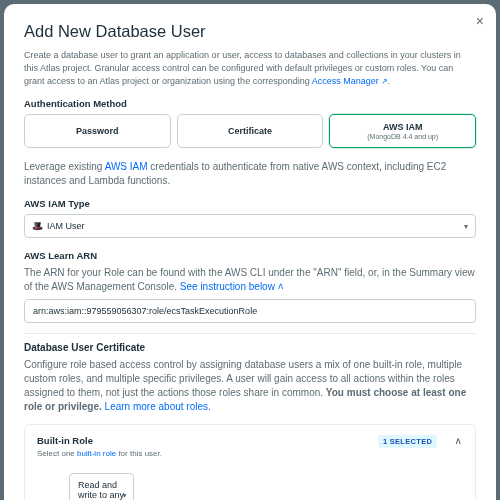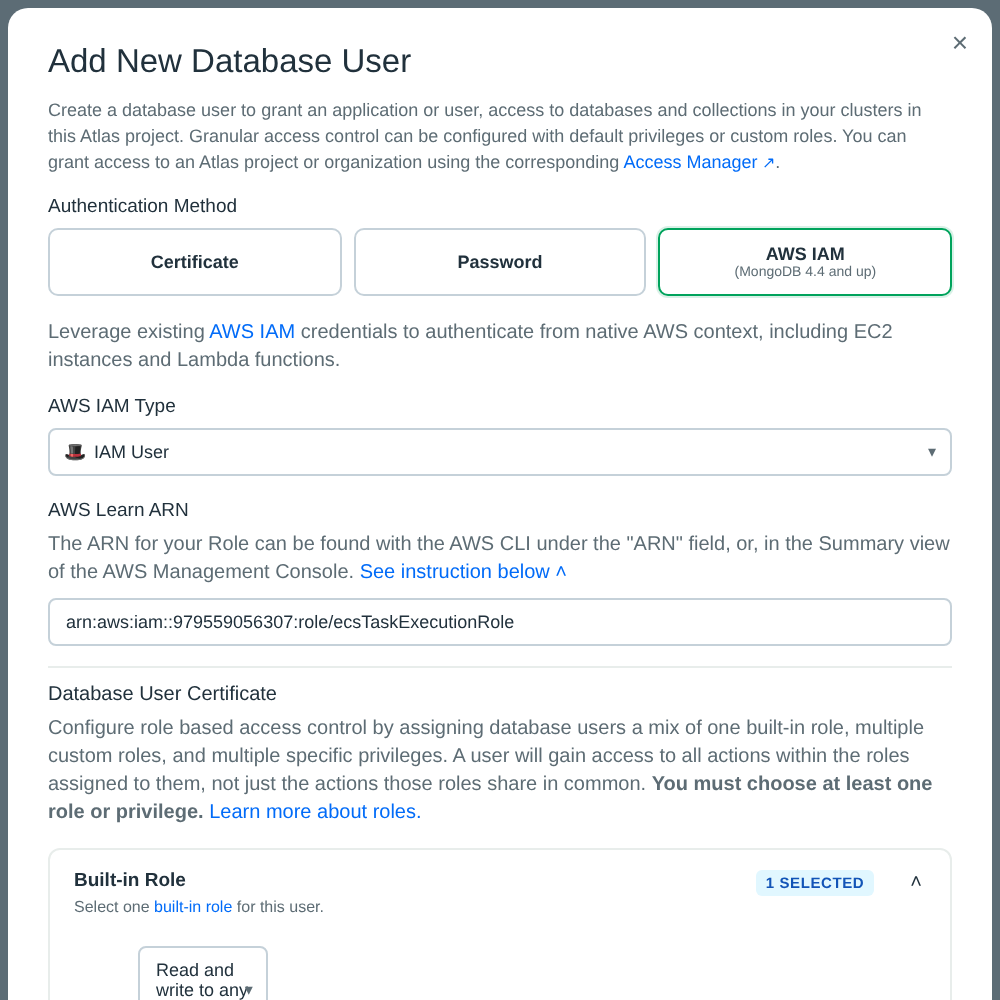--- a/index.html
+++ b/index.html
@@ -41,21 +41,21 @@
   .desc {
     font-size: 9px;
     line-height: 1.45;
     color: #5d6c74;
     margin-bottom: 10px;
   }
   .desc a, .link { color: #016bf8; text-decoration: none; }
   .ext::after { content: " ↗"; font-size: 8px; }
   .label {
     font-size: 9.5px;
-    font-weight: 400;
+    font-weight: 700;
     color: #21313c;
     margin-bottom: 5px;
   }
   .triple {
     display: flex;
     gap: 6px;
     margin-bottom: 12px;
   }
   .authcard {
     flex: 1;
@@ -174,24 +174,24 @@
   <h1>Add New Database User</h1>
 
   <p class="desc">
     <span>Create a database user to grant an application or user, access to databases and collections in your clusters in this Atlas project. Granular access control can be configured with default privileges or custom roles. You can grant access to an Atlas project or organization using the corresponding </span>
     <a href="#" class="link ext">Access Manager</a>.
   </p>
 
   <div class="label">Authentication Method</div>
   <div class="triple">
     <div class="authcard">
+      <span>Password</span>
+    </div>
+    <div class="authcard">
       <span>Certificate</span>
-    </div>
-    <div class="authcard">
-      <span>Password</span>
     </div>
     <div class="authcard selected">
       <span>AWS IAM</span>
       <span class="sub">(MongoDB 4.4 and up)</span>
     </div>
   </div>
 
   <p class="note">
     <span>Leverage existing </span><a href="#" class="link">AWS IAM</a><span> credentials to authenticate from native AWS context, including EC2 instances and Lambda functions.</span>
   </p>

